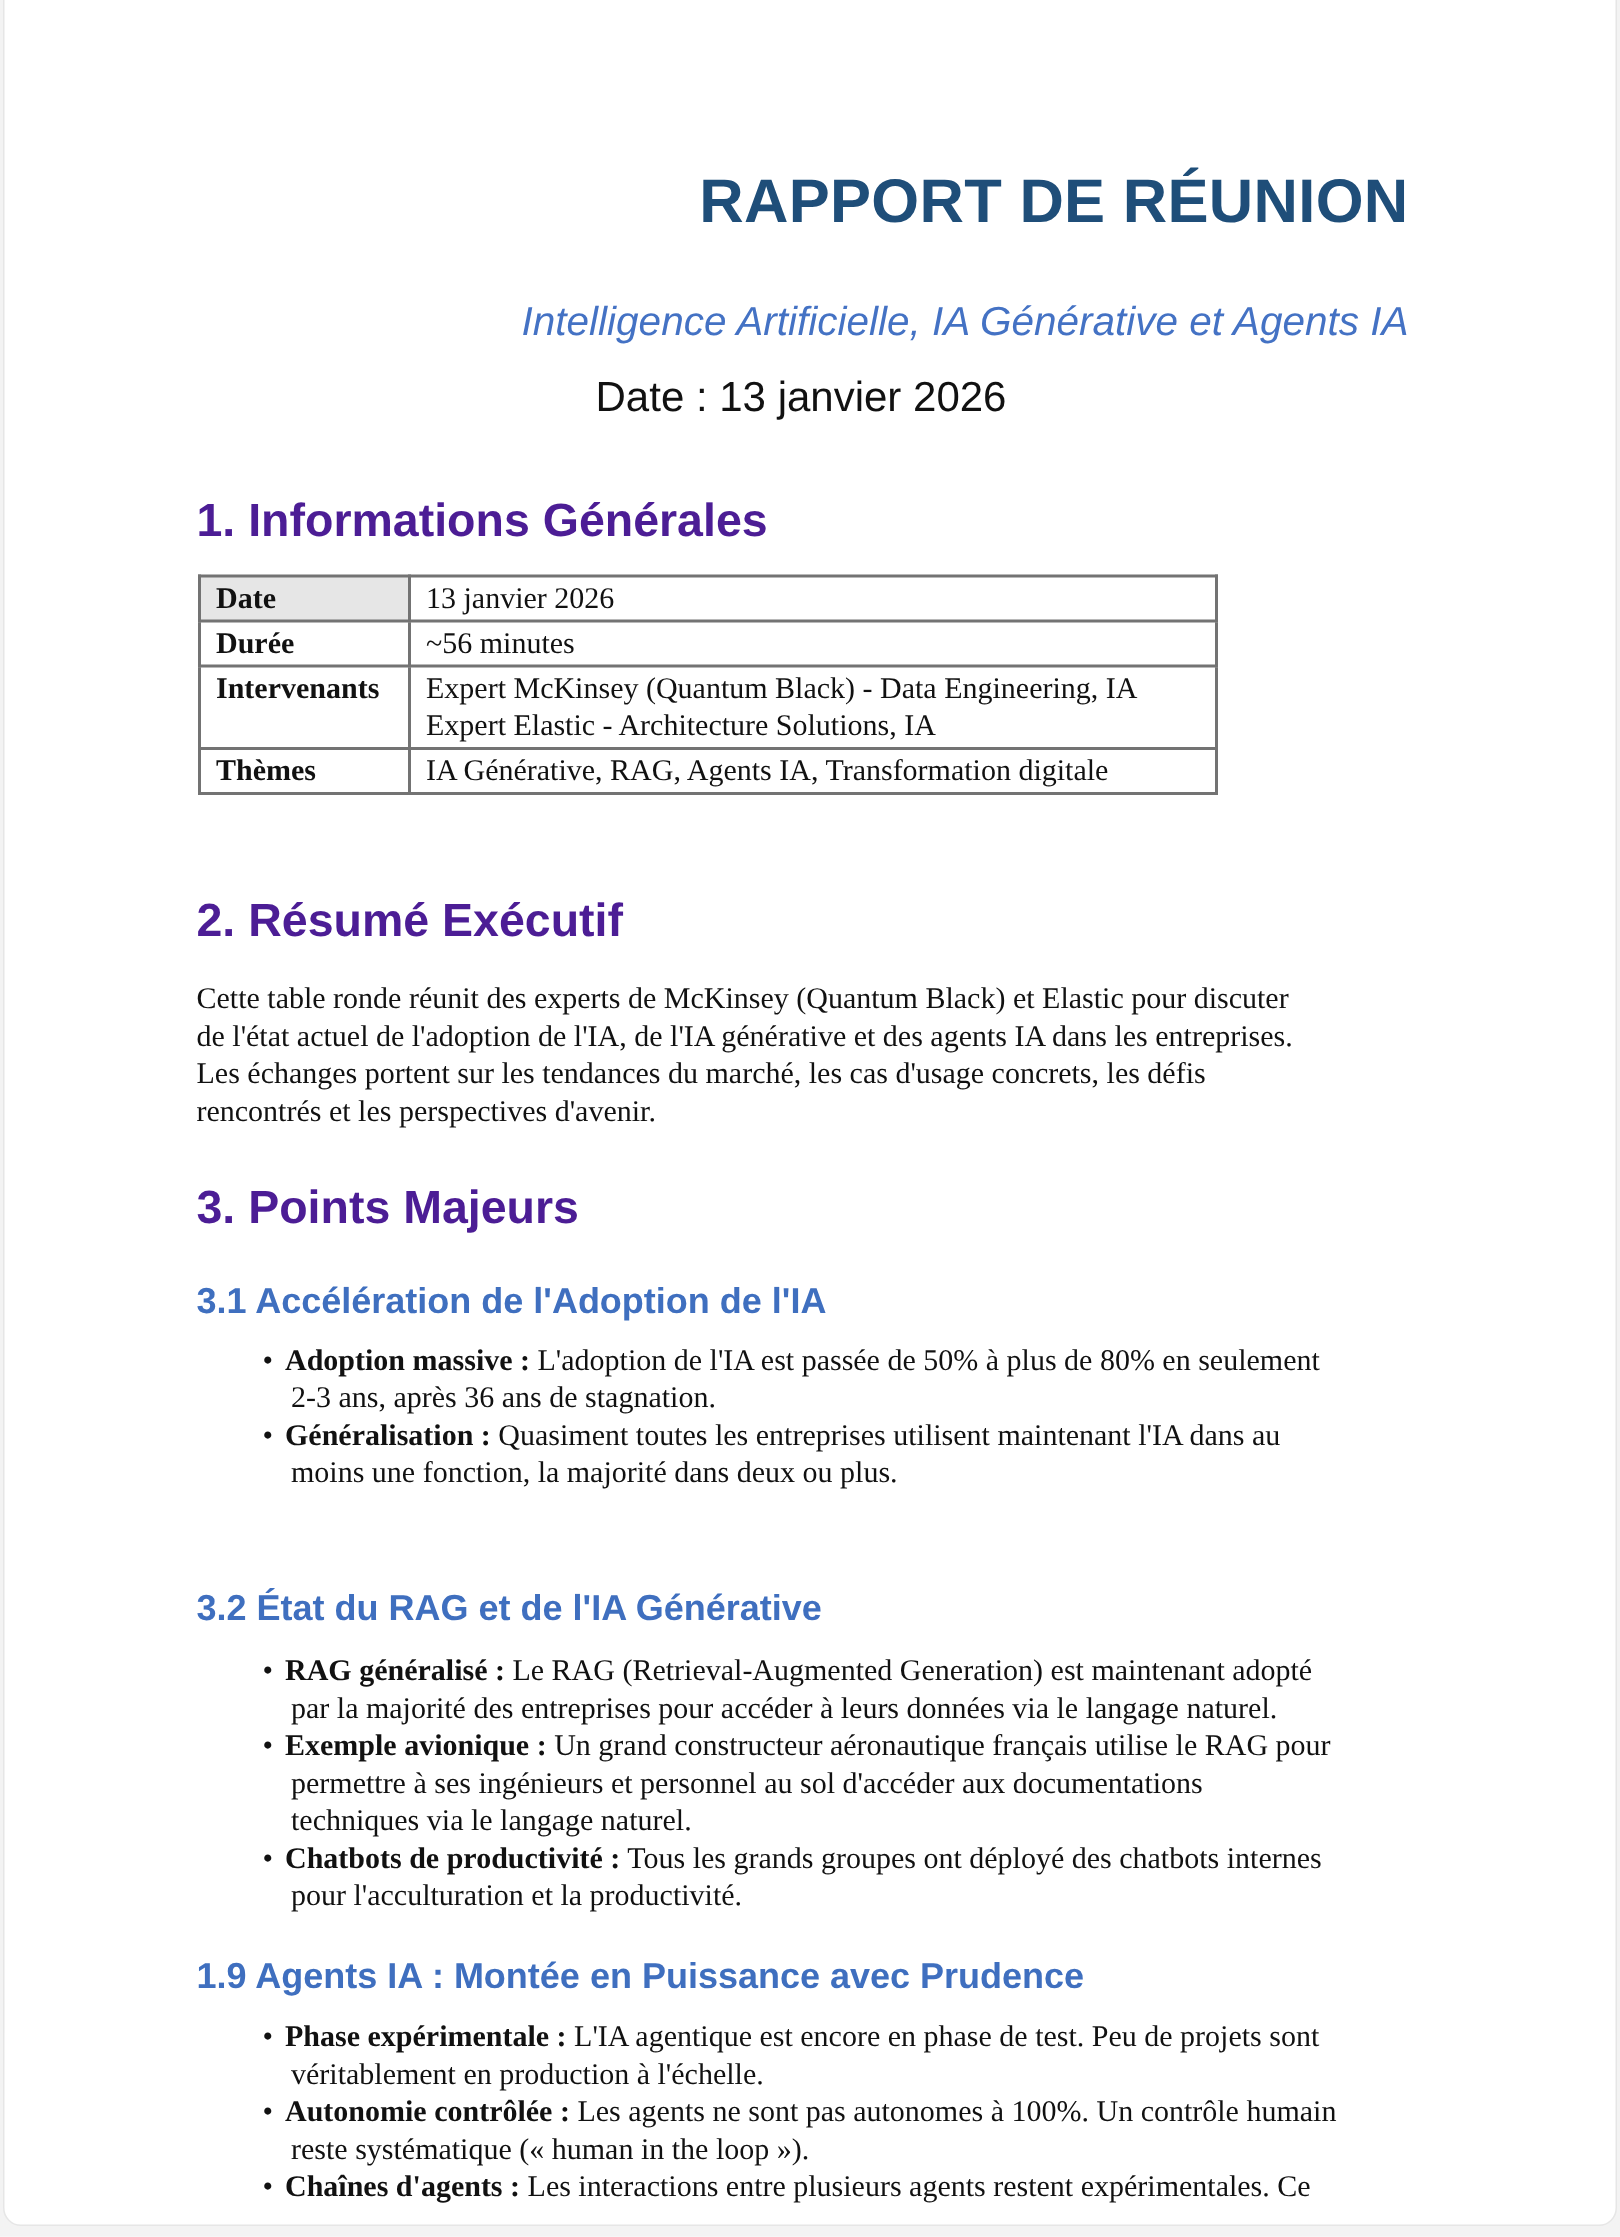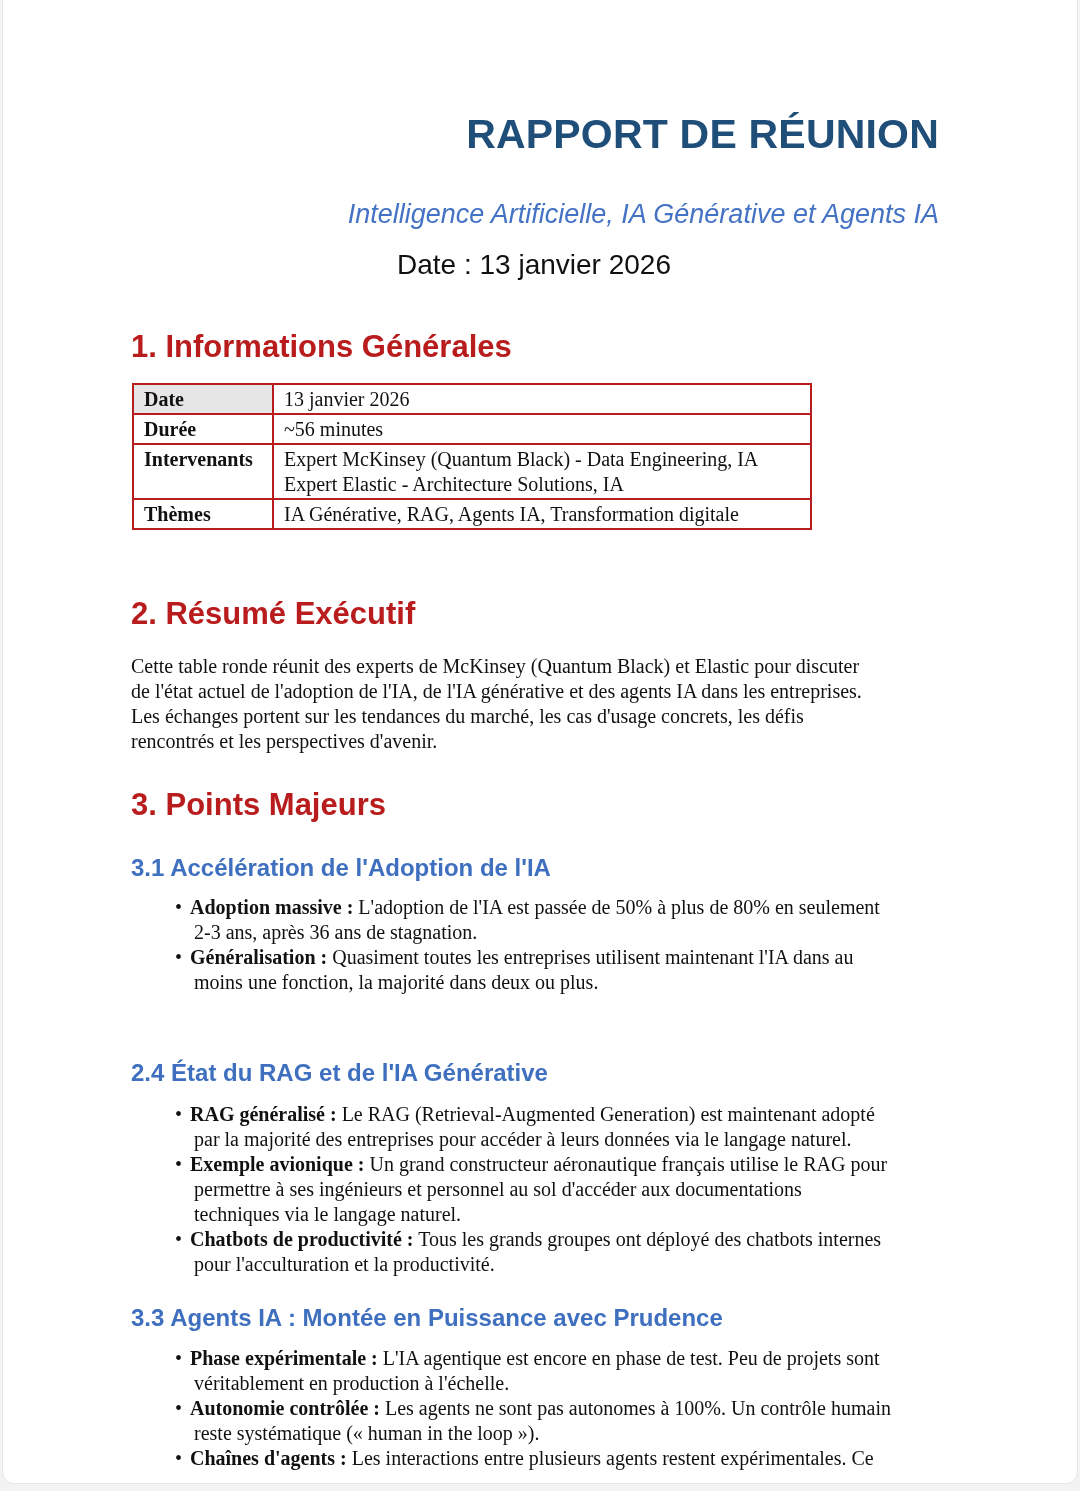--- a/index.html
+++ b/index.html
@@ -67,21 +67,21 @@
       font-size: 28px;
       color: #111;
     }
     .h2 {
       position: absolute;
       left: 2px;
       margin: 0;
       font-family: "Liberation Sans", sans-serif;
       font-weight: bold;
       font-size: 31px;
-      color: #b91c1c;
+      color: #4c1d95;
     }
     .h3 {
       position: absolute;
       left: 2px;
       margin: 0;
       font-family: "Liberation Sans", sans-serif;
       font-weight: bold;
       font-size: 24px;
       color: #3f6fbf;
     }
@@ -89,21 +89,21 @@
       position: absolute;
       left: 3px;
       top: 394px;
       width: 680px;
       border-collapse: collapse;
       font-family: "Liberation Serif", serif;
       font-size: 20px;
       color: #111;
     }
     table.info td {
-      border: 2px solid #b91c1c;
+      border: 2px solid #737373;
       padding: 2px 10px 1px 10px;
       vertical-align: top;
       line-height: 25px;
     }
     table.info td.key {
       width: 118px;
       font-weight: bold;
     }
     table.info tr.first td.key {
       background: #e6e6e6;
@@ -190,28 +190,28 @@
     </div>
 
     <h2 class="h2" style="top:798px;">3. Points Majeurs</h2>
 
     <h3 class="h3" style="top:865px;">3.1 Accélération de l'Adoption de l'IA</h3>
     <ul class="bullets" style="top:906px;">
       <li><span class="dot">•</span><b>Adoption massive :</b><span> L'adoption de l'IA est passée de 50% à plus de 80% en seulement</span><br><span>2-3 ans, après 36 ans de stagnation.</span></li>
       <li><span class="dot">•</span><b>Généralisation :</b><span> Quasiment toutes les entreprises utilisent maintenant l'IA dans au</span><br><span>moins une fonction, la majorité dans deux ou plus.</span></li>
     </ul>
 
-    <h3 class="h3" style="top:1070px;">2.4 État du RAG et de l'IA Générative</h3>
+    <h3 class="h3" style="top:1070px;">3.2 État du RAG et de l'IA Générative</h3>
     <ul class="bullets" style="top:1113px;">
       <li><span class="dot">•</span><b>RAG généralisé :</b><span> Le RAG (Retrieval-Augmented Generation) est maintenant adopté</span><br><span>par la majorité des entreprises pour accéder à leurs données via le langage naturel.</span></li>
       <li><span class="dot">•</span><b>Exemple avionique :</b><span> Un grand constructeur aéronautique français utilise le RAG pour</span><br><span>permettre à ses ingénieurs et personnel au sol d'accéder aux documentations</span><br><span>techniques via le langage naturel.</span></li>
       <li><span class="dot">•</span><b>Chatbots de productivité :</b><span> Tous les grands groupes ont déployé des chatbots internes</span><br><span>pour l'acculturation et la productivité.</span></li>
     </ul>
 
-    <h3 class="h3" style="top:1315px;">3.3 Agents IA : Montée en Puissance avec Prudence</h3>
+    <h3 class="h3" style="top:1315px;">1.9 Agents IA : Montée en Puissance avec Prudence</h3>
     <ul class="bullets" style="top:1357px;">
       <li><span class="dot">•</span><b>Phase expérimentale :</b><span> L'IA agentique est encore en phase de test. Peu de projets sont</span><br><span>véritablement en production à l'échelle.</span></li>
       <li><span class="dot">•</span><b>Autonomie contrôlée :</b><span> Les agents ne sont pas autonomes à 100%. Un contrôle humain</span><br><span>reste systématique (« human in the loop »).</span></li>
       <li><span class="dot">•</span><b>Chaînes d'agents :</b><span> Les interactions entre plusieurs agents restent expérimentales. Ce</span></li>
     </ul>
 
   </div>
 </div>
 
 </body></html>

